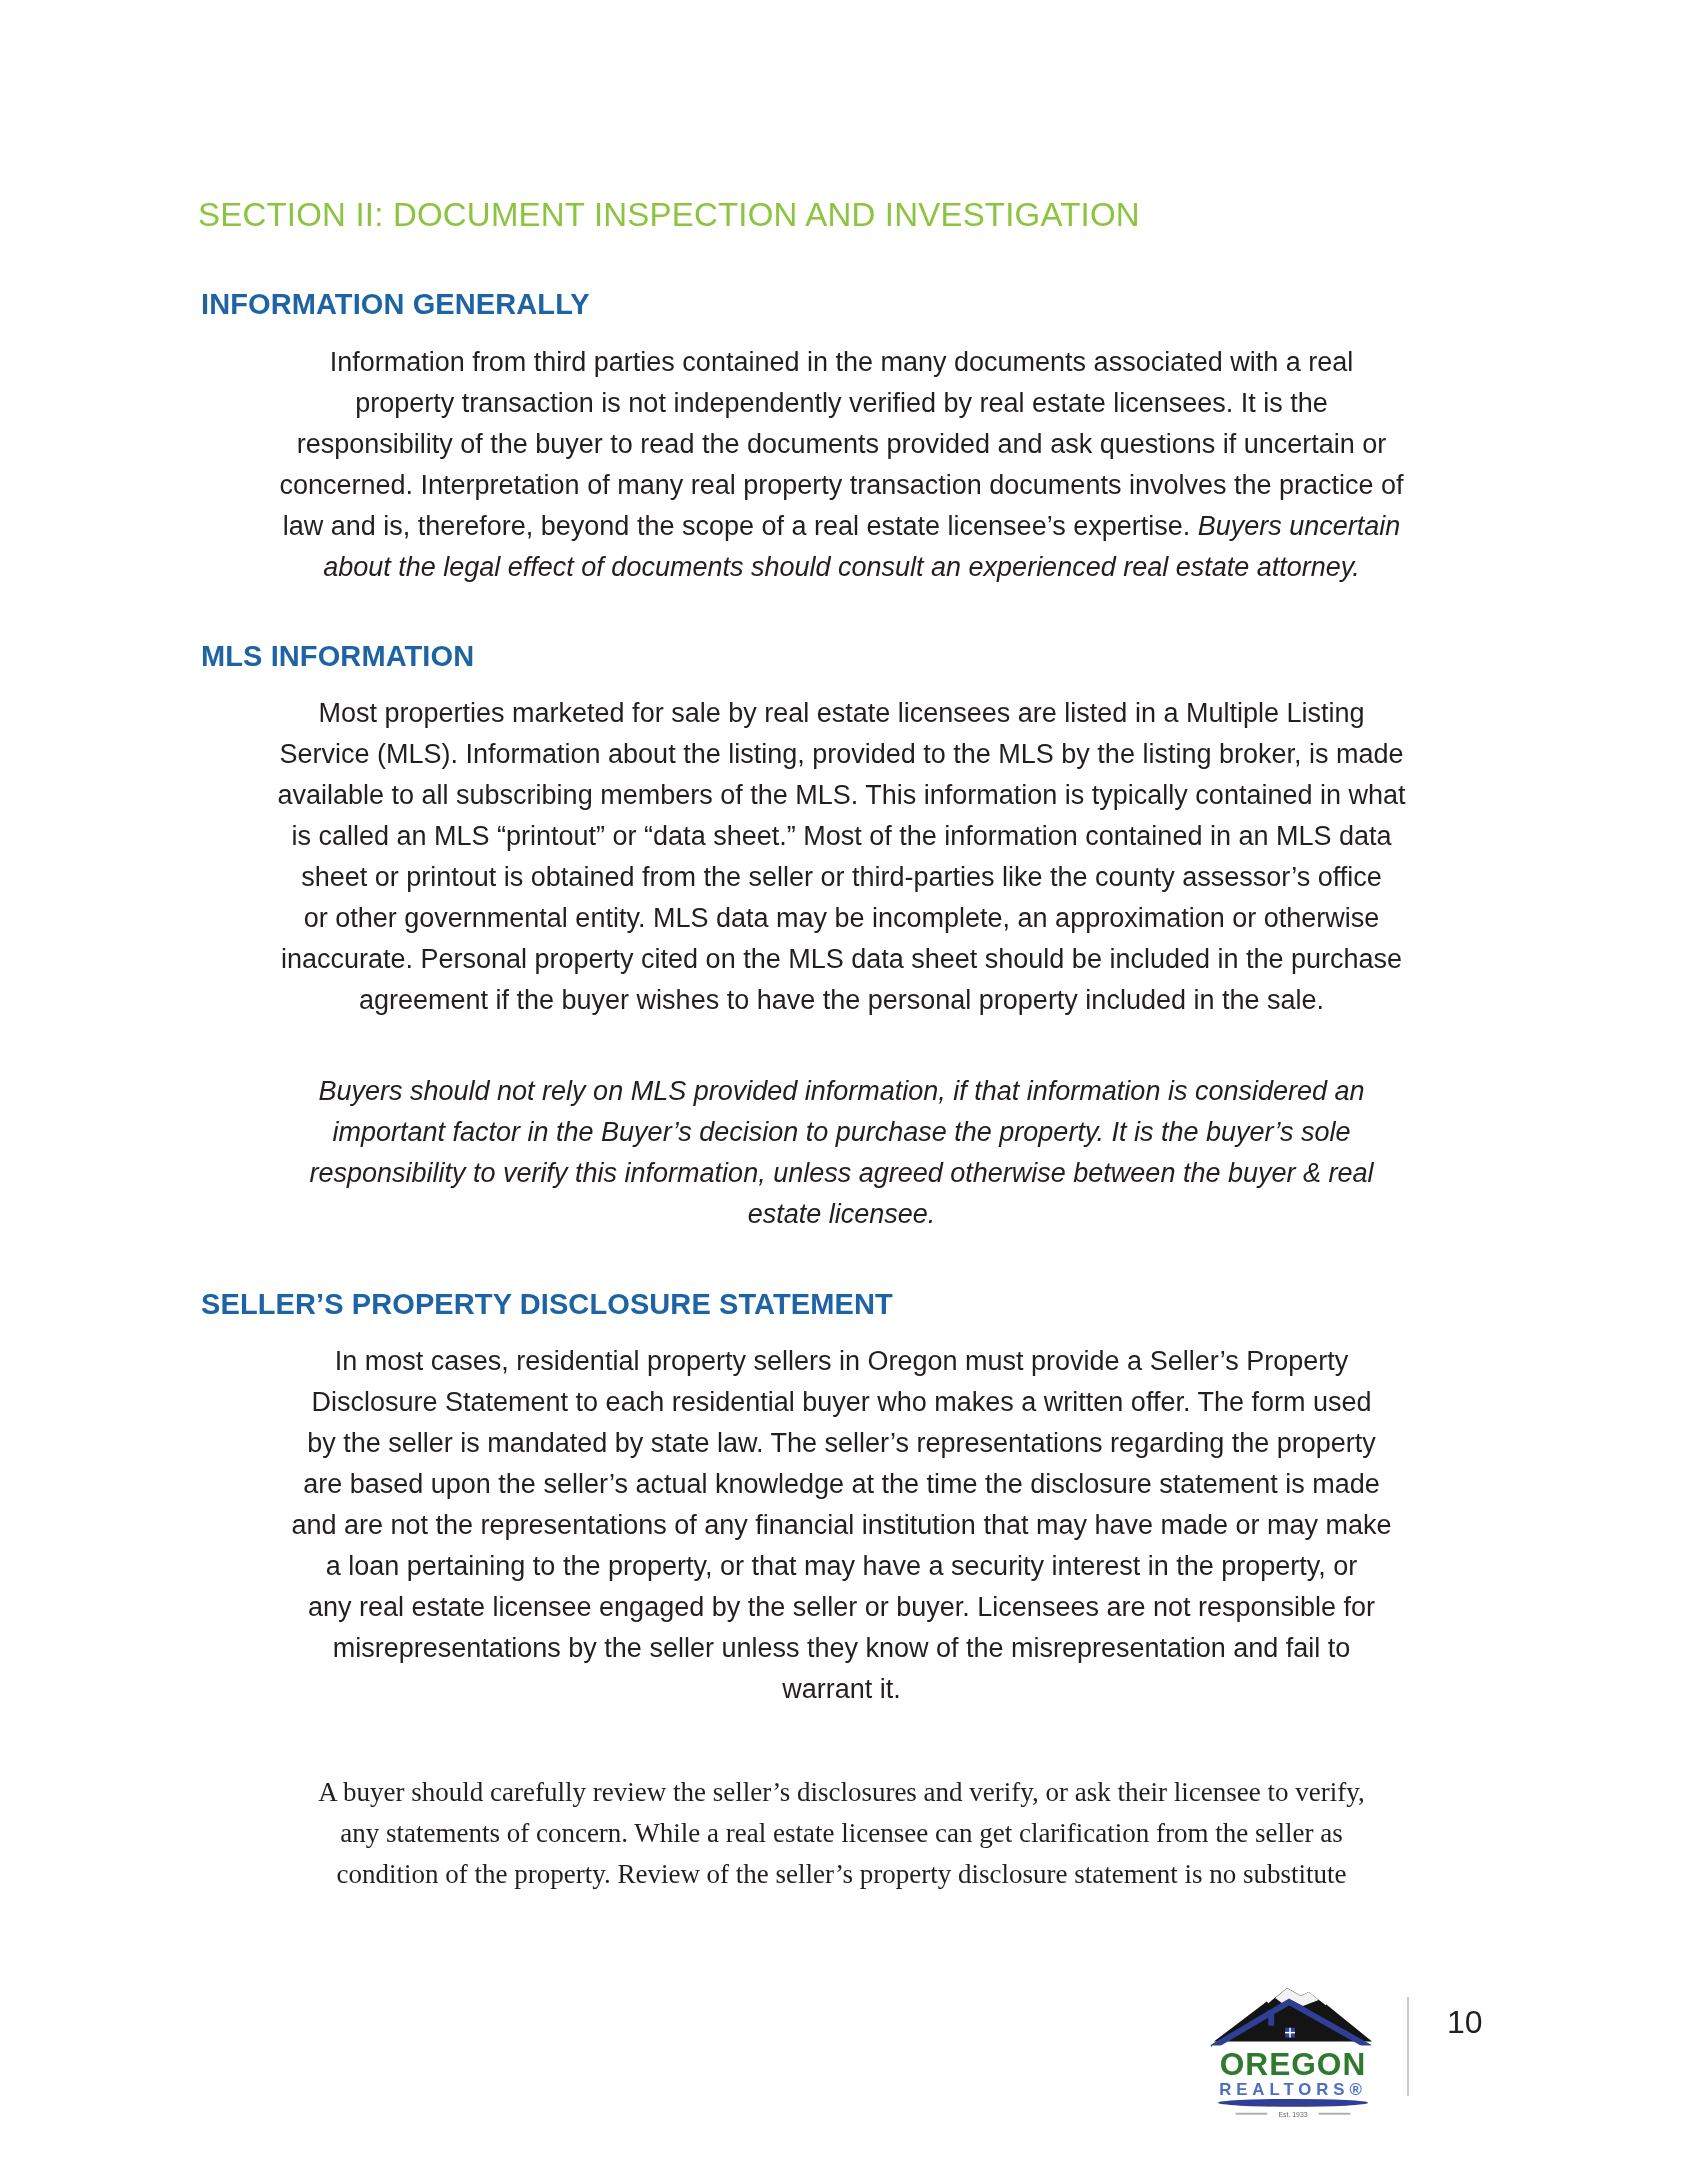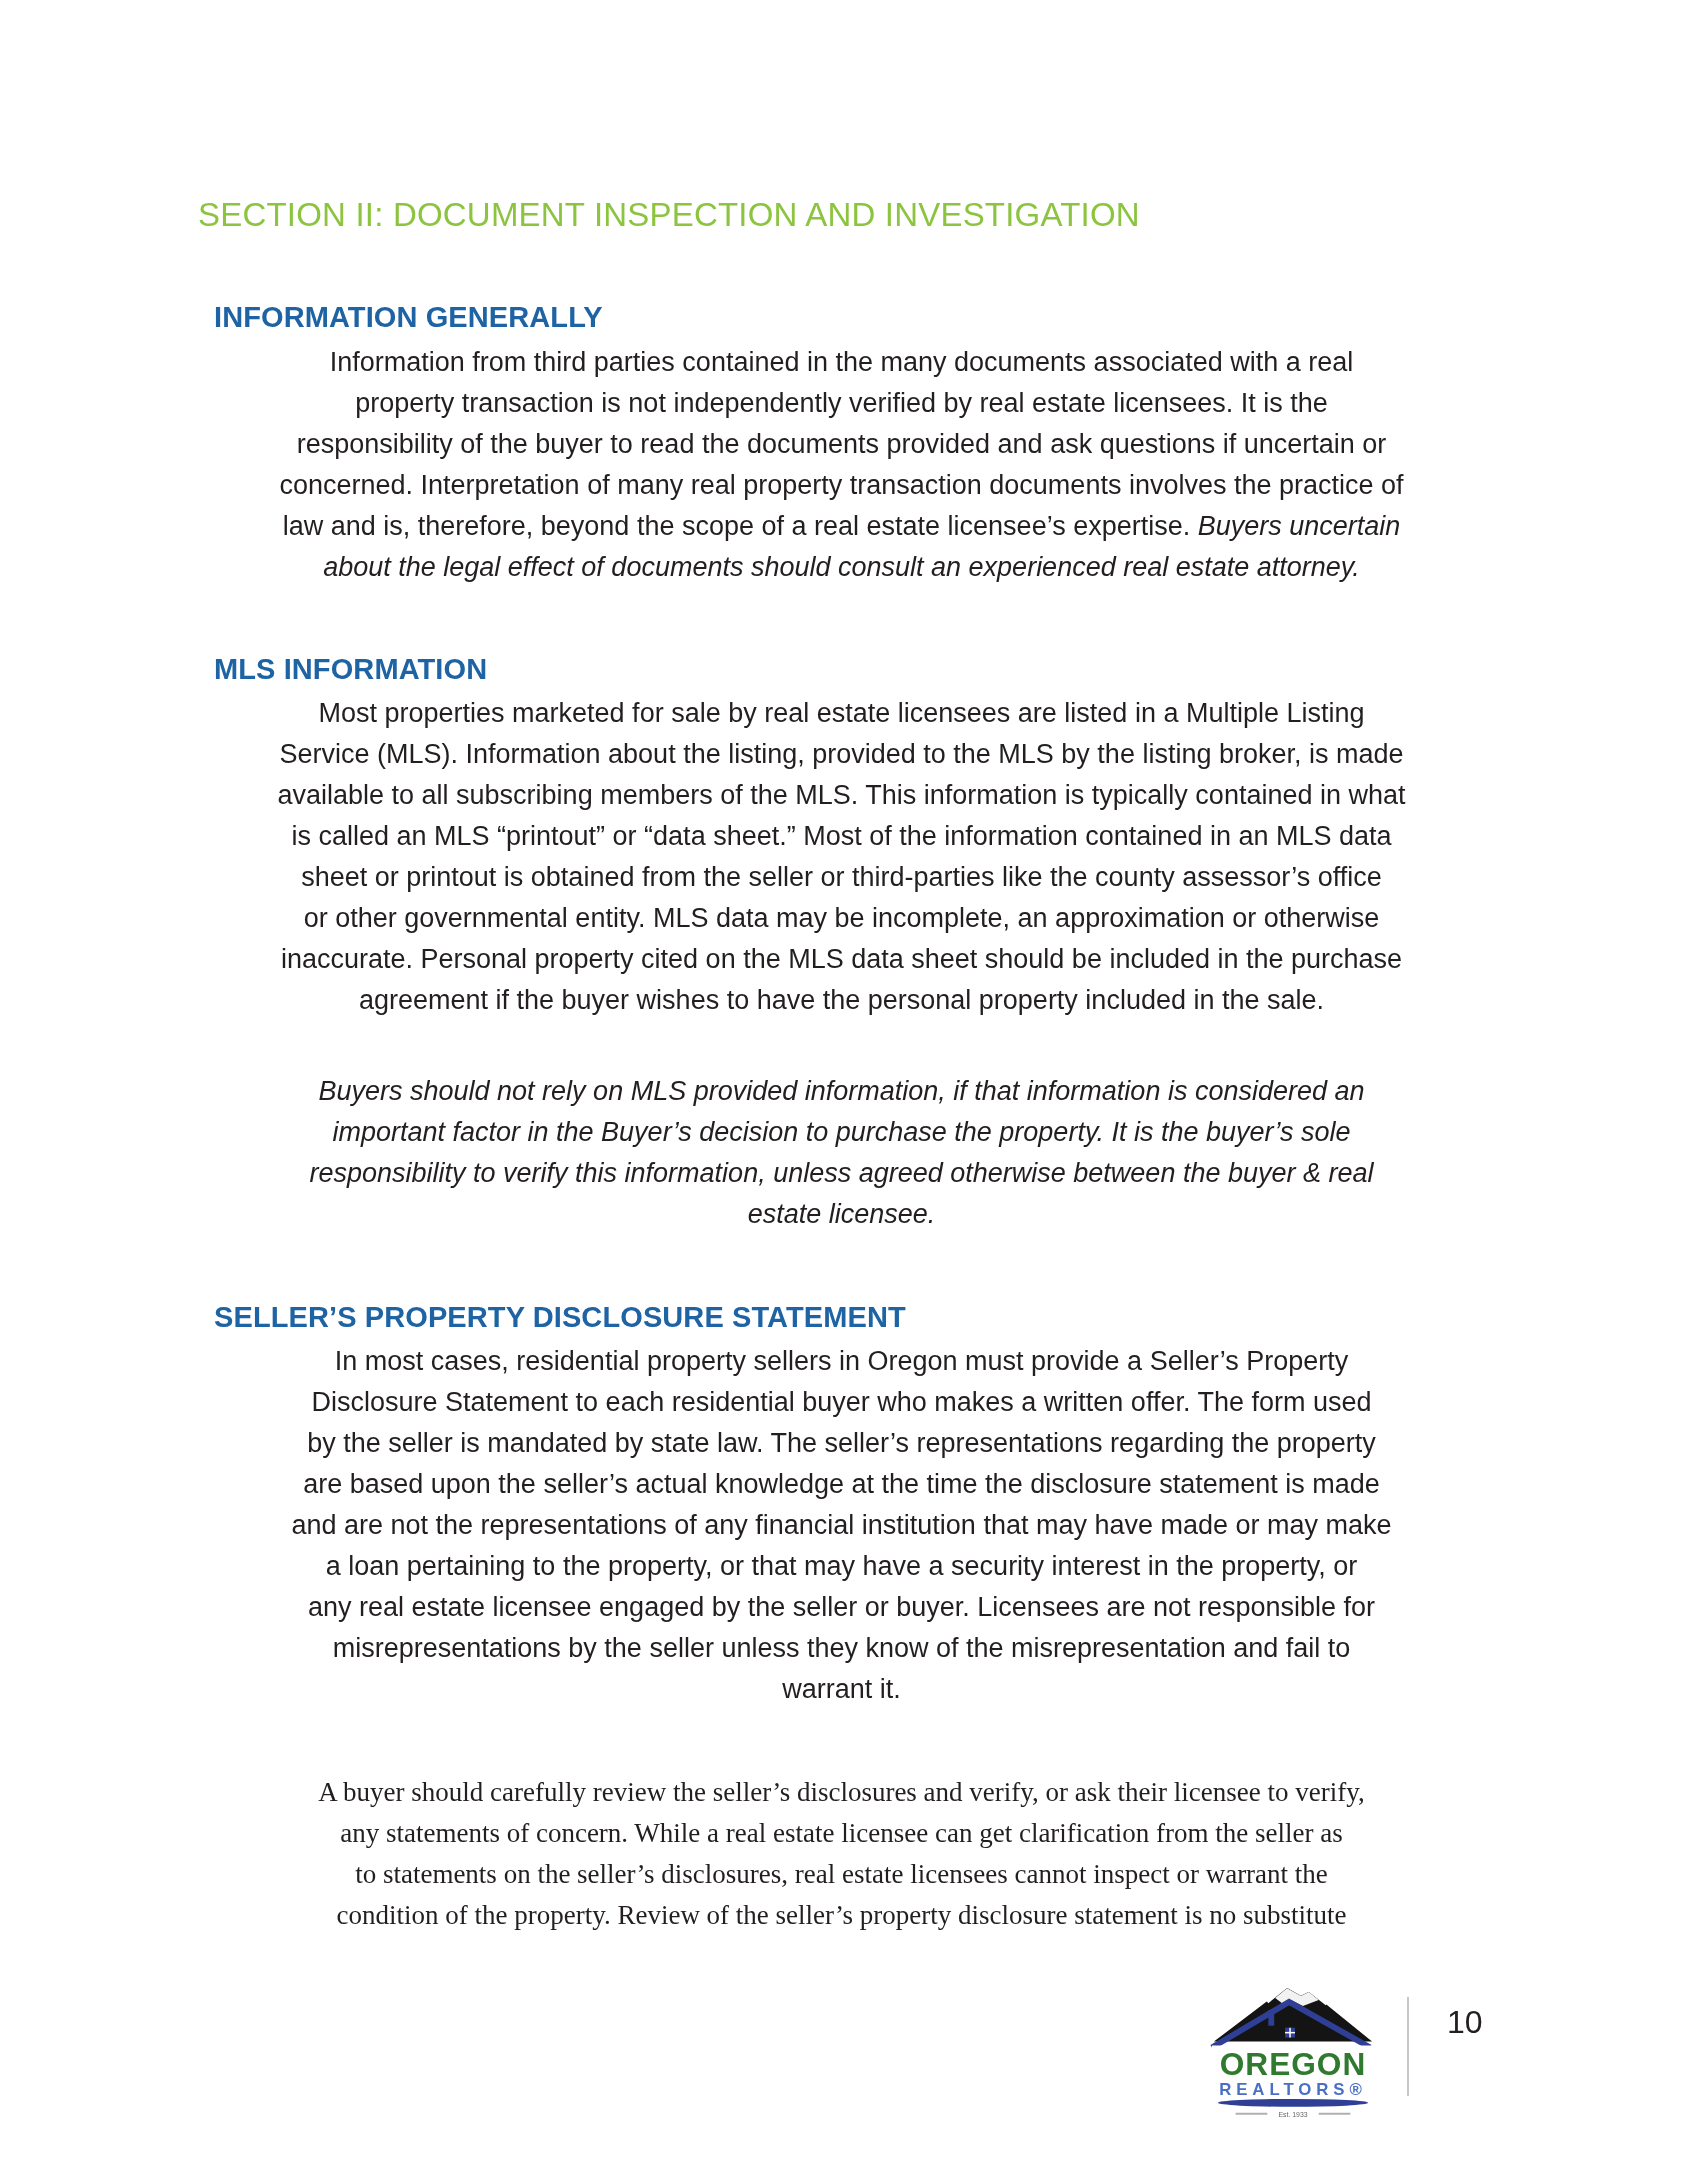--- a/index.html
+++ b/index.html
@@ -2,21 +2,21 @@
 <html><head>
 <meta charset="utf-8">
 <style>
   html, body { margin: 0; padding: 0; background: #ffffff; }
   body { width: 1683px; height: 2178px; position: relative; overflow: hidden;
          font-family: "Liberation Sans", "DejaVu Sans", sans-serif; color: #231f20; }
   .page { position: absolute; left: 0; top: 0; width: 1683px; height: 2178px; }
   .content { position: absolute; left: 198px; top: 0; width: 1287px; }
   .section-title { position: absolute; left: 0; top: 196px; margin: 0;
     font-size: 33px; font-weight: normal; color: #8cc43f; letter-spacing: 0.2px; white-space: nowrap; }
-  .h2 { position: absolute; left: 0; margin: 16px; font-size: 29px; font-weight: bold;
+  .h2 { position: absolute; left: 0; margin: 3px; font-size: 29px; font-weight: bold;
     color: #1e63a4; white-space: nowrap; letter-spacing: 0.1px; }
   .para { position: absolute; left: 0; width: 1287px; margin: 0;
     font-size: 27px; line-height: 41px; color: #231f20; }
   .para .line { display: block; white-space: nowrap; text-align: center; }
   .it { font-style: italic; }
   .footer-logo { position: absolute; left: 1206px; top: 1972px; width: 174px; height: 147px; }
   .divider { position: absolute; left: 1407px; top: 1997px; width: 2px; height: 99px; background: #c8c8c8; }
   .page-num { position: absolute; left: 1447px; top: 2004px; font-size: 32px; color: #231f20; }
 </style>
 </head>
@@ -63,21 +63,20 @@
       <span class="line">are based upon the seller’s actual knowledge at the time the disclosure statement is made</span>
       <span class="line">and are not the representations of any financial institution that may have made or may make</span>
       <span class="line">a loan pertaining to the property, or that may have a security interest in the property, or</span>
       <span class="line">any real estate licensee engaged by the seller or buyer. Licensees are not responsible for</span>
       <span class="line">misrepresentations by the seller unless they know of the misrepresentation and fail to</span>
       <span class="line">warrant it.</span>
     </p>
     <p class="para" style="top:1772px;font-family:Liberation Serif, serif;">
       <span class="line">A buyer should carefully review the seller’s disclosures and verify, or ask their licensee to verify,</span>
       <span class="line">any statements of concern.  While a real estate licensee can get clarification from the seller as</span>
-      <span class="line">to statements on the seller’s disclosures, real estate licensees cannot inspect or warrant the</span>
       <span class="line">condition of the property. Review of the seller’s property disclosure statement is no substitute</span>
     </p>
   </div>
 
   <div class="footer-logo">
     <svg width="174" height="147" viewBox="0 0 176 148" xmlns="http://www.w3.org/2000/svg">
 
       <polygon points="8,70 82,14 96,22 104,18 168,70" fill="#141414"></polygon>
       <polyline points="62,30 82,14 96,22 104,18 122,32" fill="none" stroke="#ffffff" stroke-width="3"></polyline>
       <polygon points="70,26 82,16 96,24 104,20 114,28 98,34 86,28 78,32" fill="#f2f2f2"></polygon>

